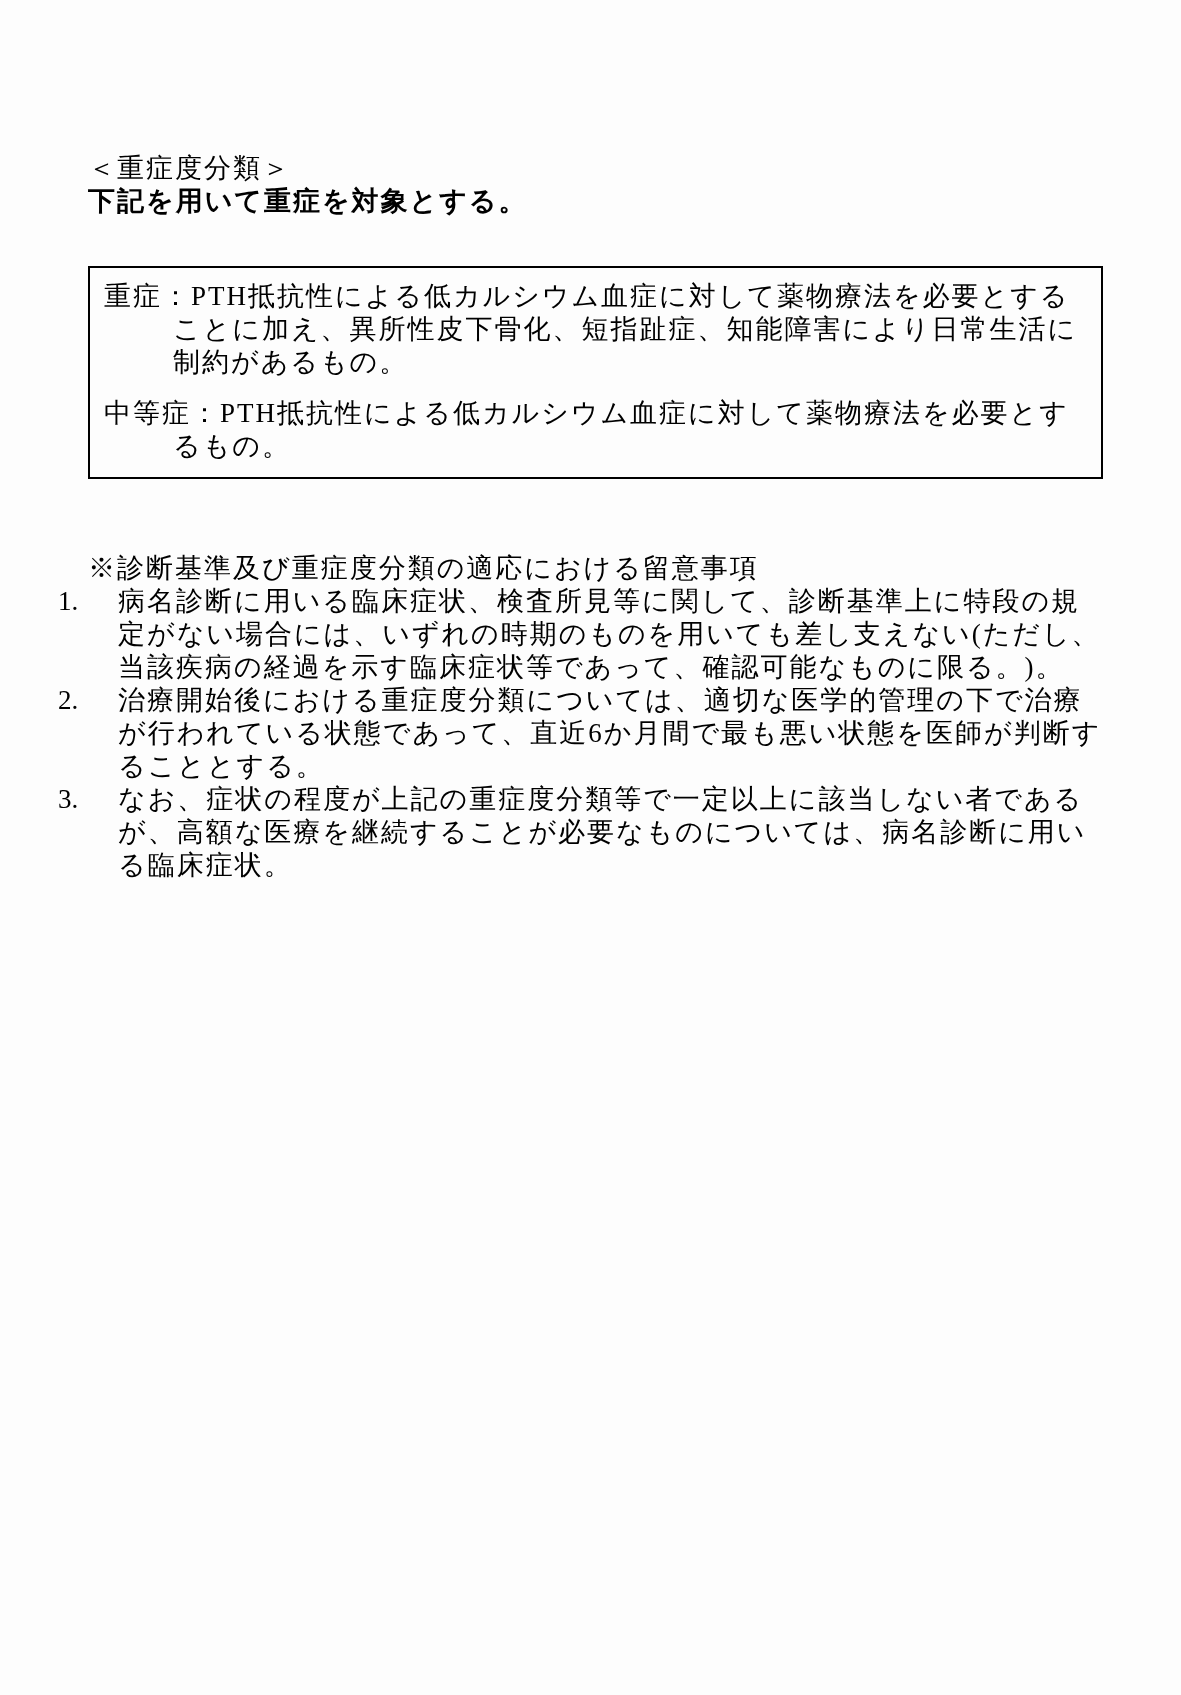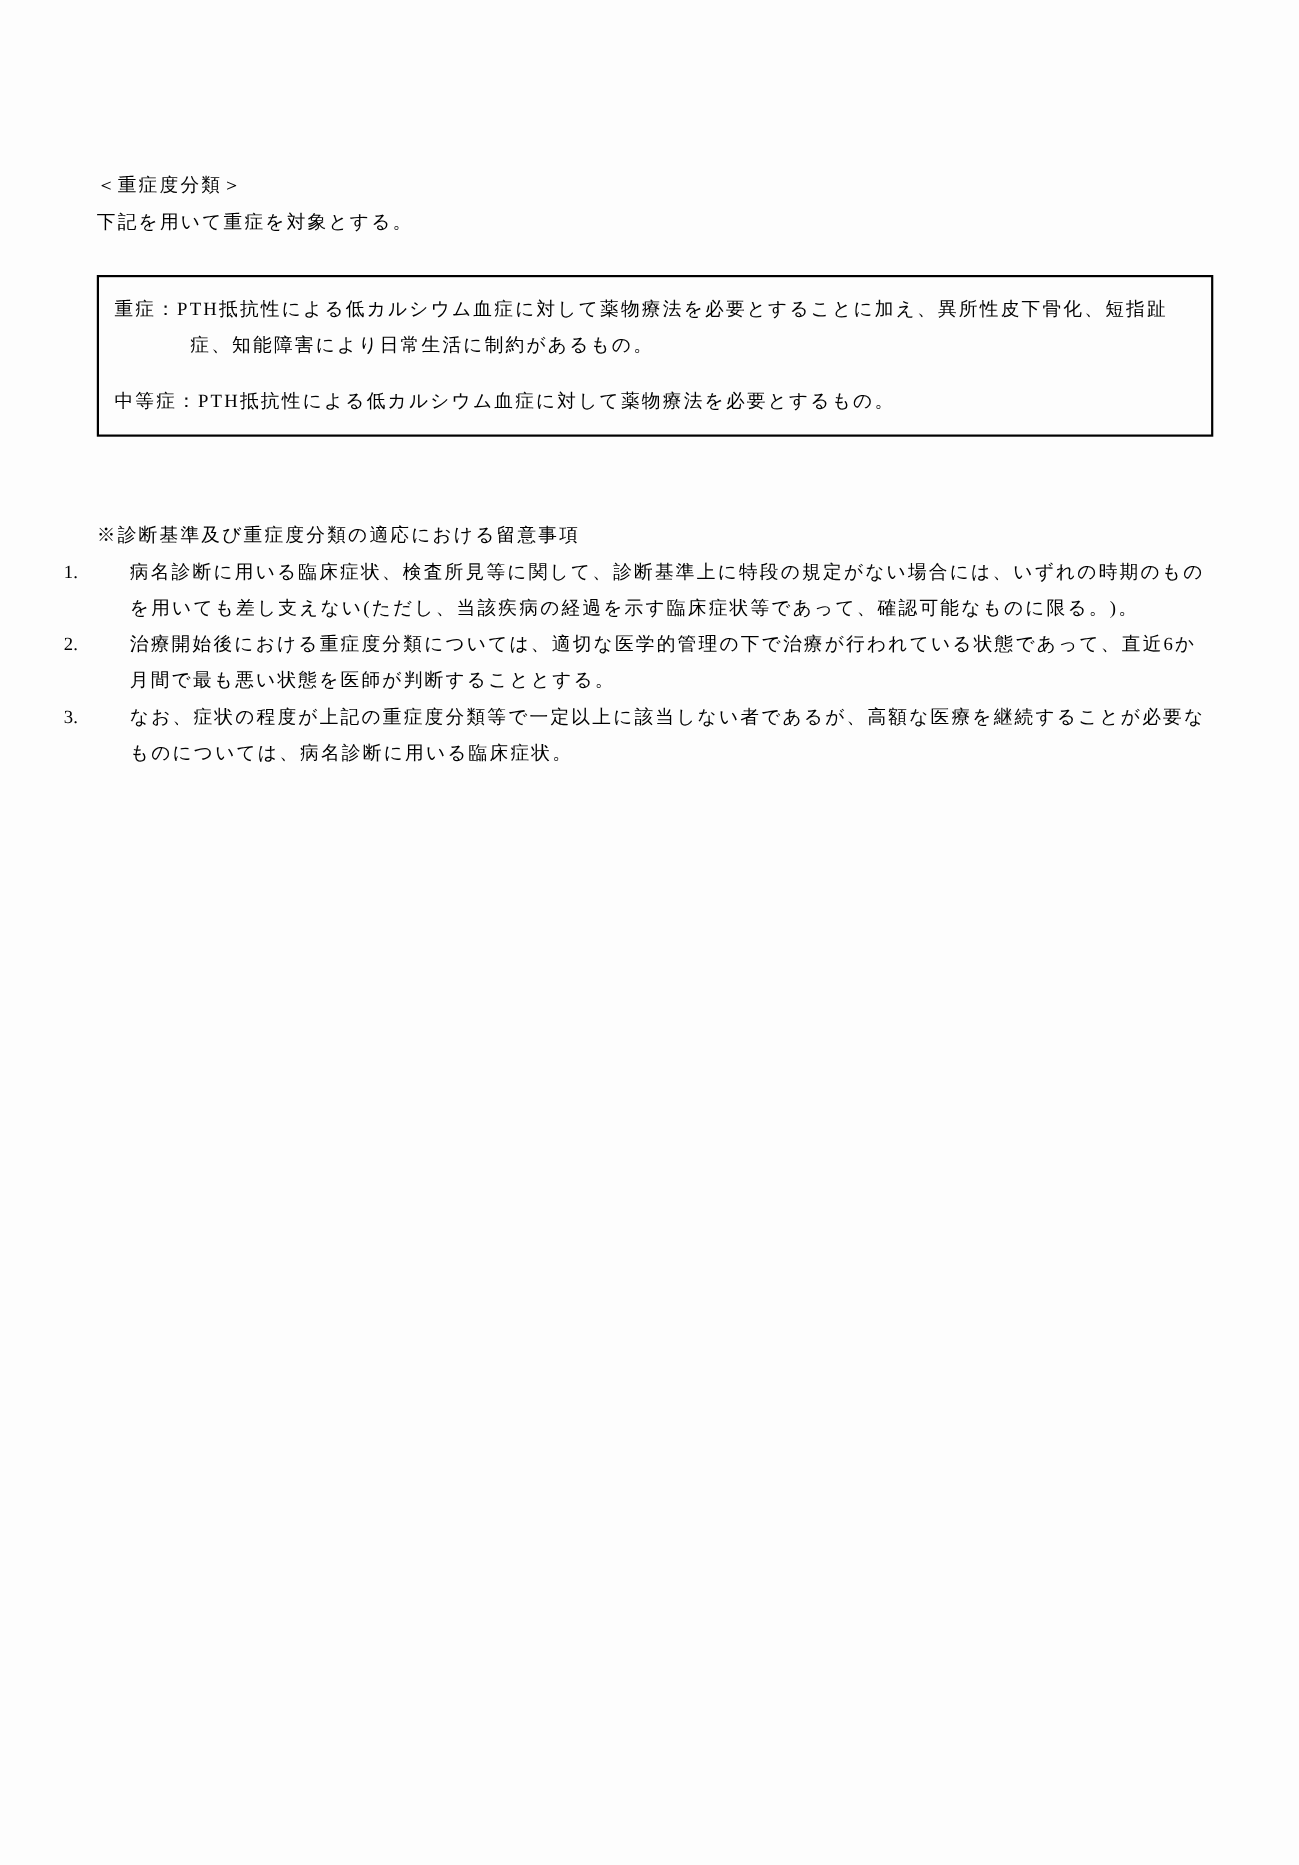--- a/index.html
+++ b/index.html
@@ -7,34 +7,35 @@
     padding: 0;
   }
   .page {
     position: relative;
     width: 1181px;
     height: 1695px;
     box-sizing: border-box;
     background: #fdfdfd;
     color: #000000;
     font-family: "Liberation Serif", "DejaVu Serif", serif;
-    font-size: 17px;
+    font-size: 27px;
     line-height: 33px;
     letter-spacing: 2px;
     padding: 152px 78px 0 88px;
     overflow: hidden;
   }
   .title-line {
     white-space: nowrap;
   }
   .intro-line {
     white-space: nowrap;
+    font-weight: bold;
   }
   .severity-box {
-    margin-top: 32px;
+    margin-top: 48px;
     border: 2px solid #000000;
     padding: 12px 12px 14px 14px;
     box-sizing: border-box;
   }
   .sev-item {
     margin: 0 0 18px 0;
     padding-left: 69px;
     text-indent: -69px;
   }
   .sev-item:last-child {

